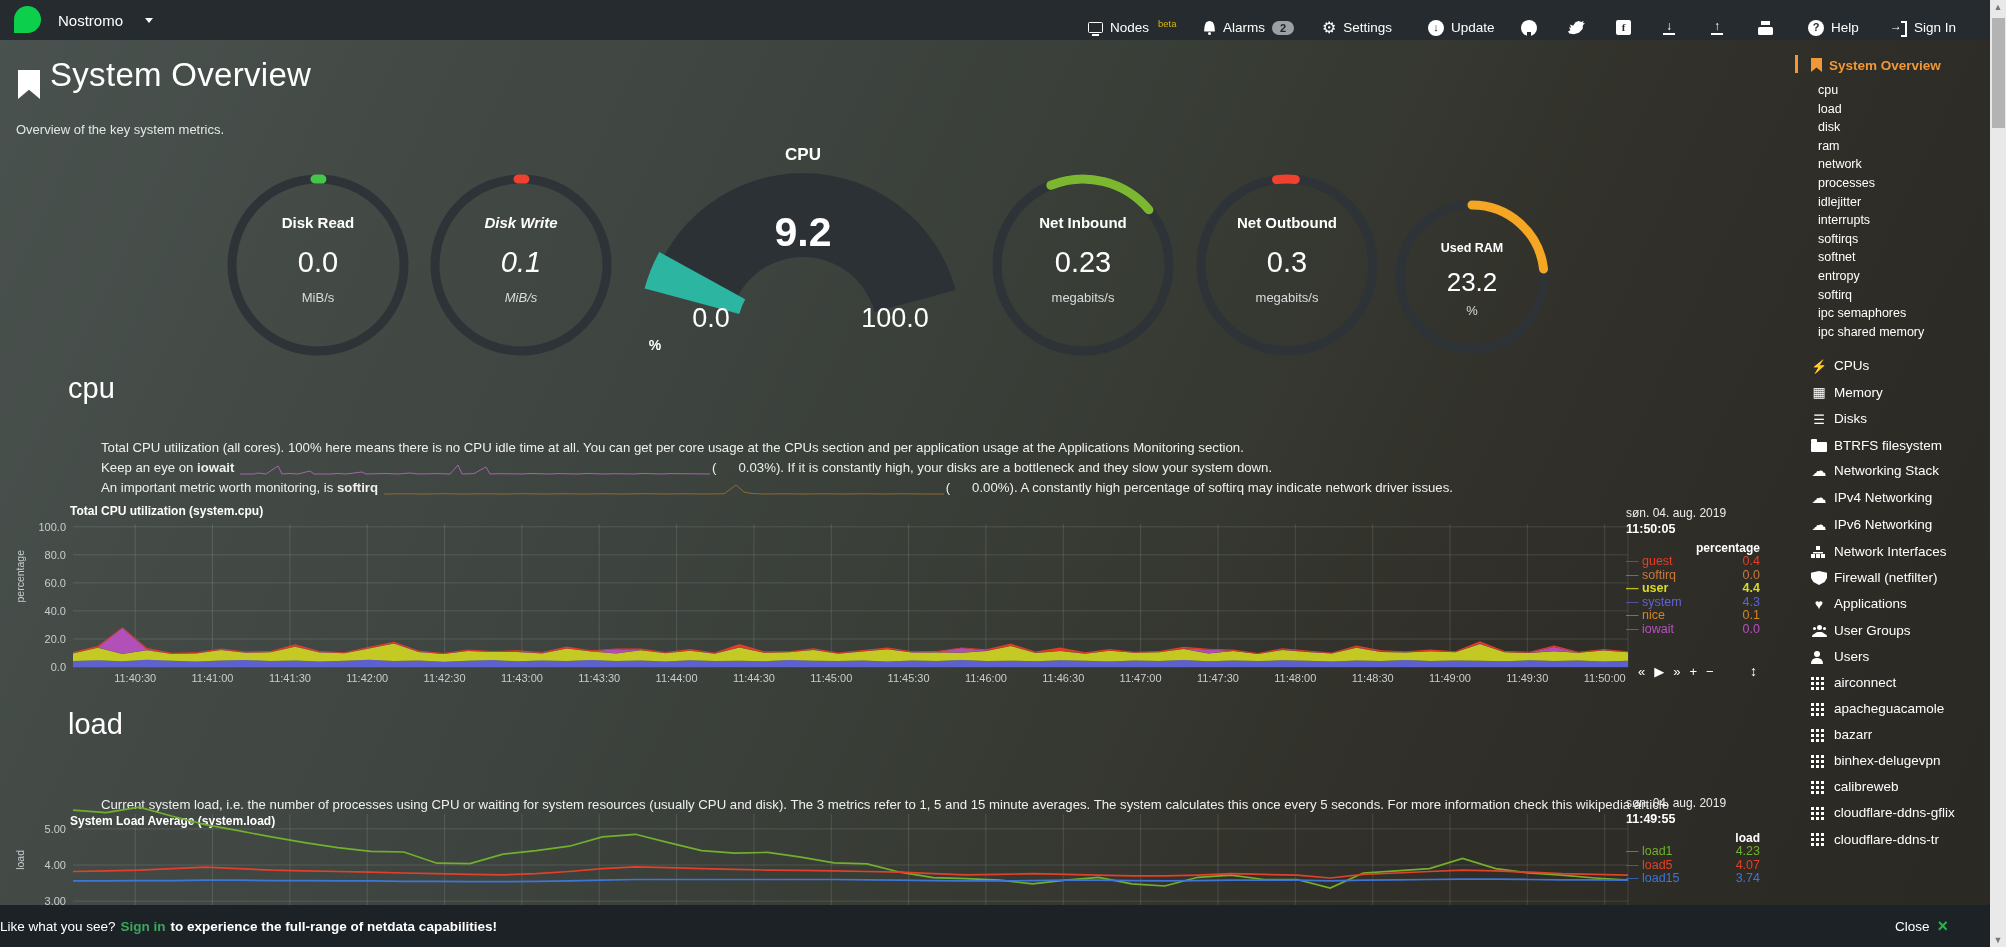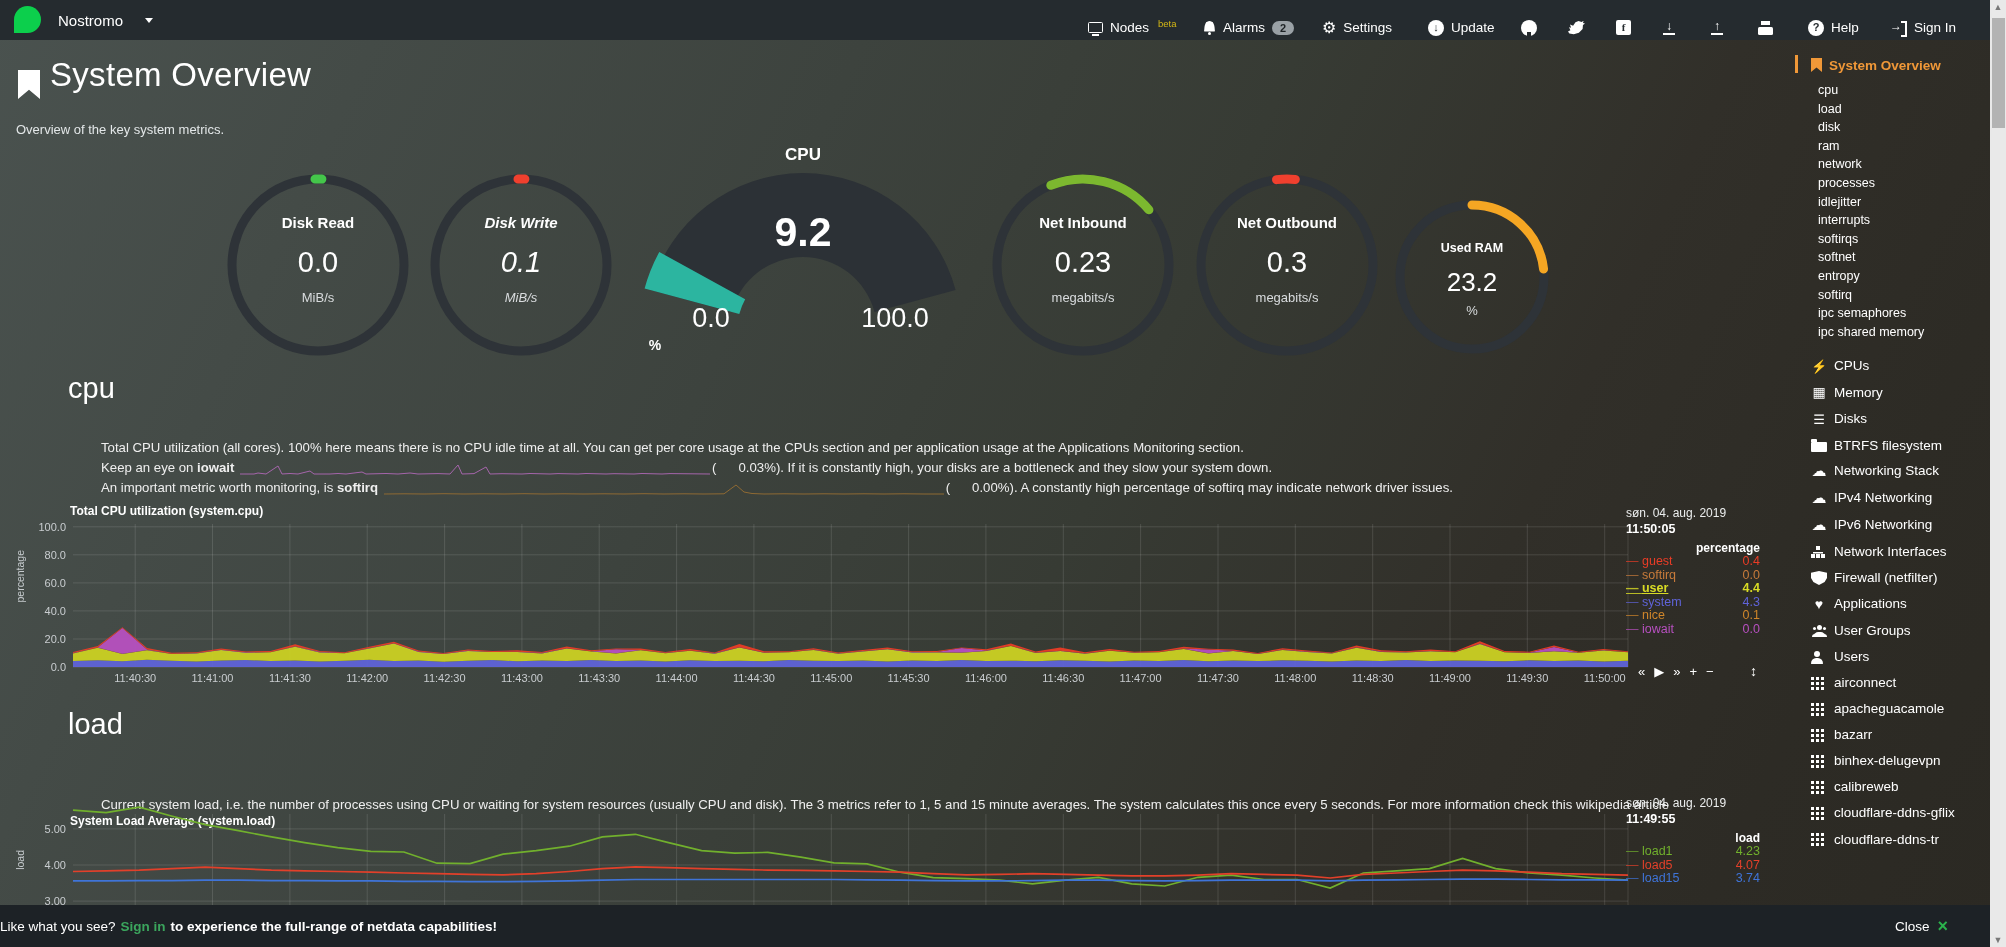--- a/index.html
+++ b/index.html
@@ -355,21 +355,21 @@
         <span class="lname" style="color: rgb(234, 60, 38);">guest</span>
         <span class="lval" style="color: rgb(234, 60, 38);">0.4</span>
       </div>
 
       <div class="legend-row">
         <span class="lname" style="color: rgb(200, 123, 58);">softirq</span>
         <span class="lval" style="color: rgb(200, 123, 58);">0.0</span>
       </div>
 
       <div class="legend-row" style="font-weight: 700;">
-        <span class="lname" style="color: rgb(217, 220, 37); text-decoration: underline;">user</span>
+        <span class="lname" style="color: rgb(217, 220, 37);">user</span>
         <span class="lval" style="color: rgb(217, 220, 37);">4.4</span>
       </div>
 
       <div class="legend-row">
         <span class="lname" style="color: rgb(95, 99, 216);">system</span>
         <span class="lval" style="color: rgb(95, 99, 216);">4.3</span>
       </div>
 
       <div class="legend-row">
         <span class="lname" style="color: rgb(208, 134, 42);">nice</span>

